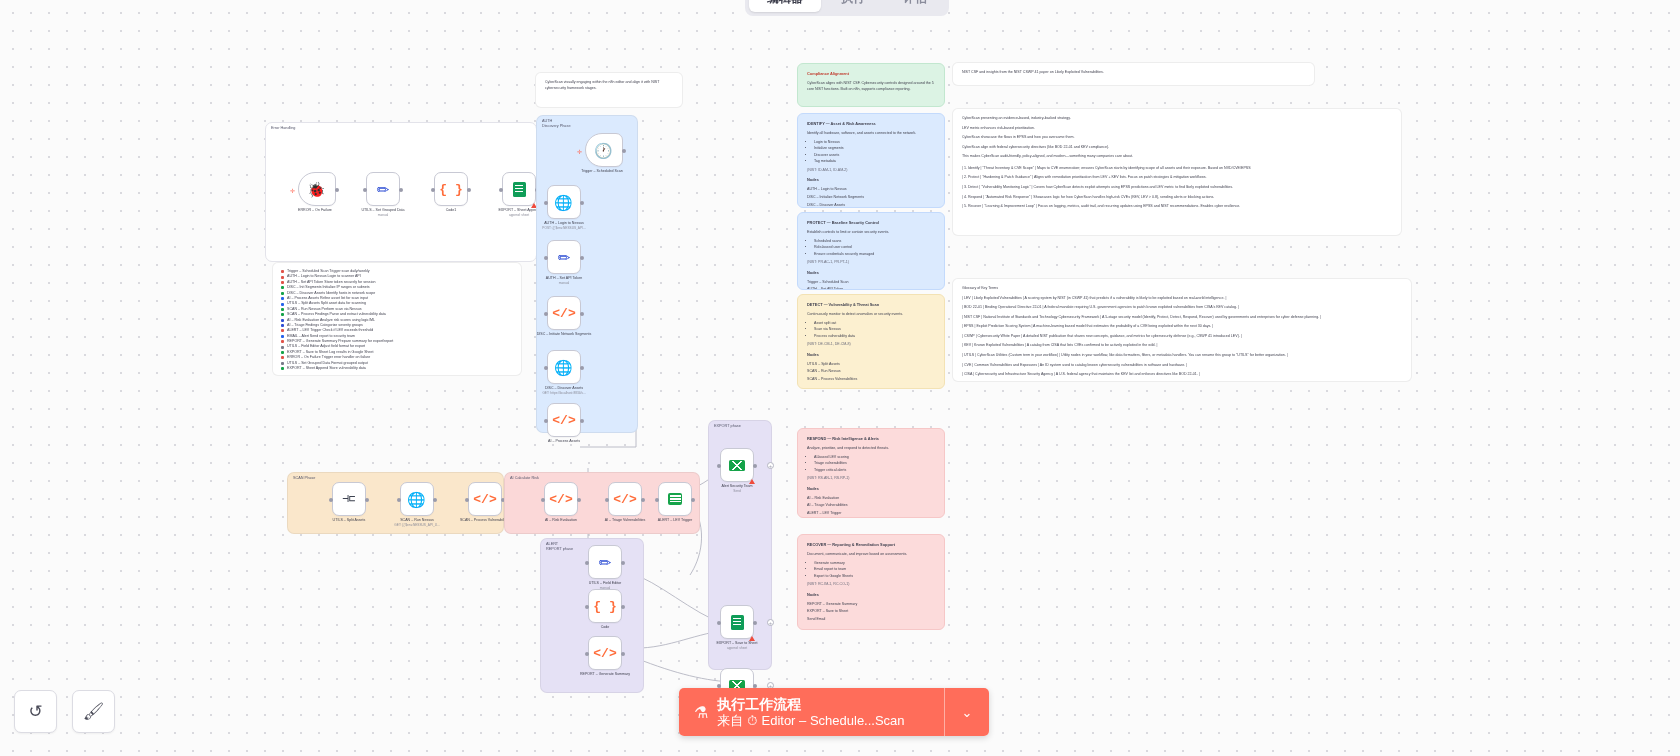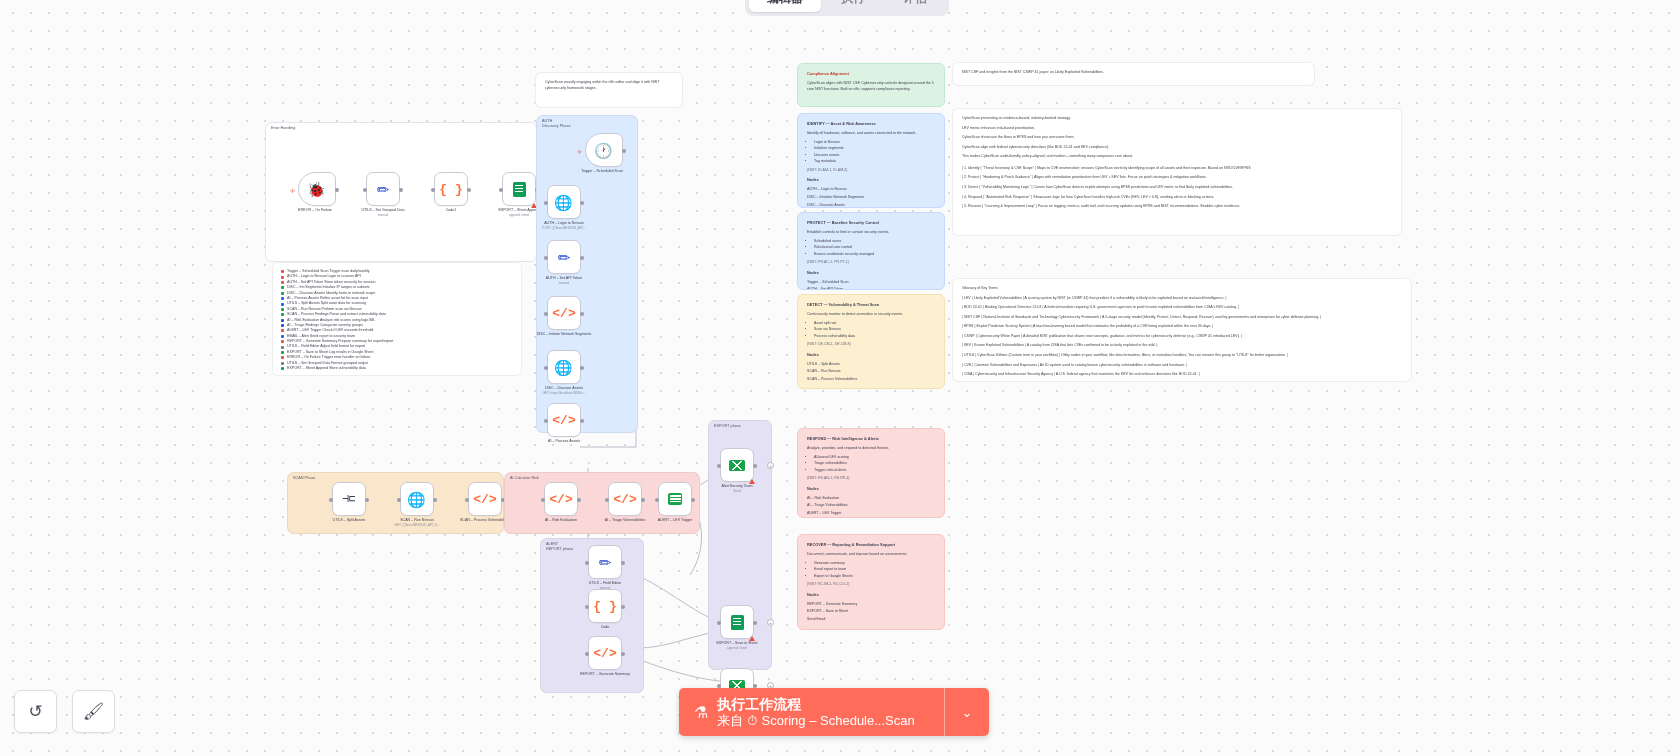--- a/index.html
+++ b/index.html
@@ -681,20 +681,20 @@
 </div>
 
 <div id="exec-bar">
   <div id="exec-main">
     <span class="flask">⚗</span>
     <span class="txt">
       <span class="l1">执行工作流程</span>
       <span class="l2">
         <span>来自</span>
         <span>⏱</span>
-        <span>Scoring – Schedule...Scan</span>
+        <span>Editor – Schedule...Scan</span>
       </span>
     </span>
   </div>
   <div id="exec-caret">
     <span>⌄</span>
   </div>
 </div>
 
 </body></html>

